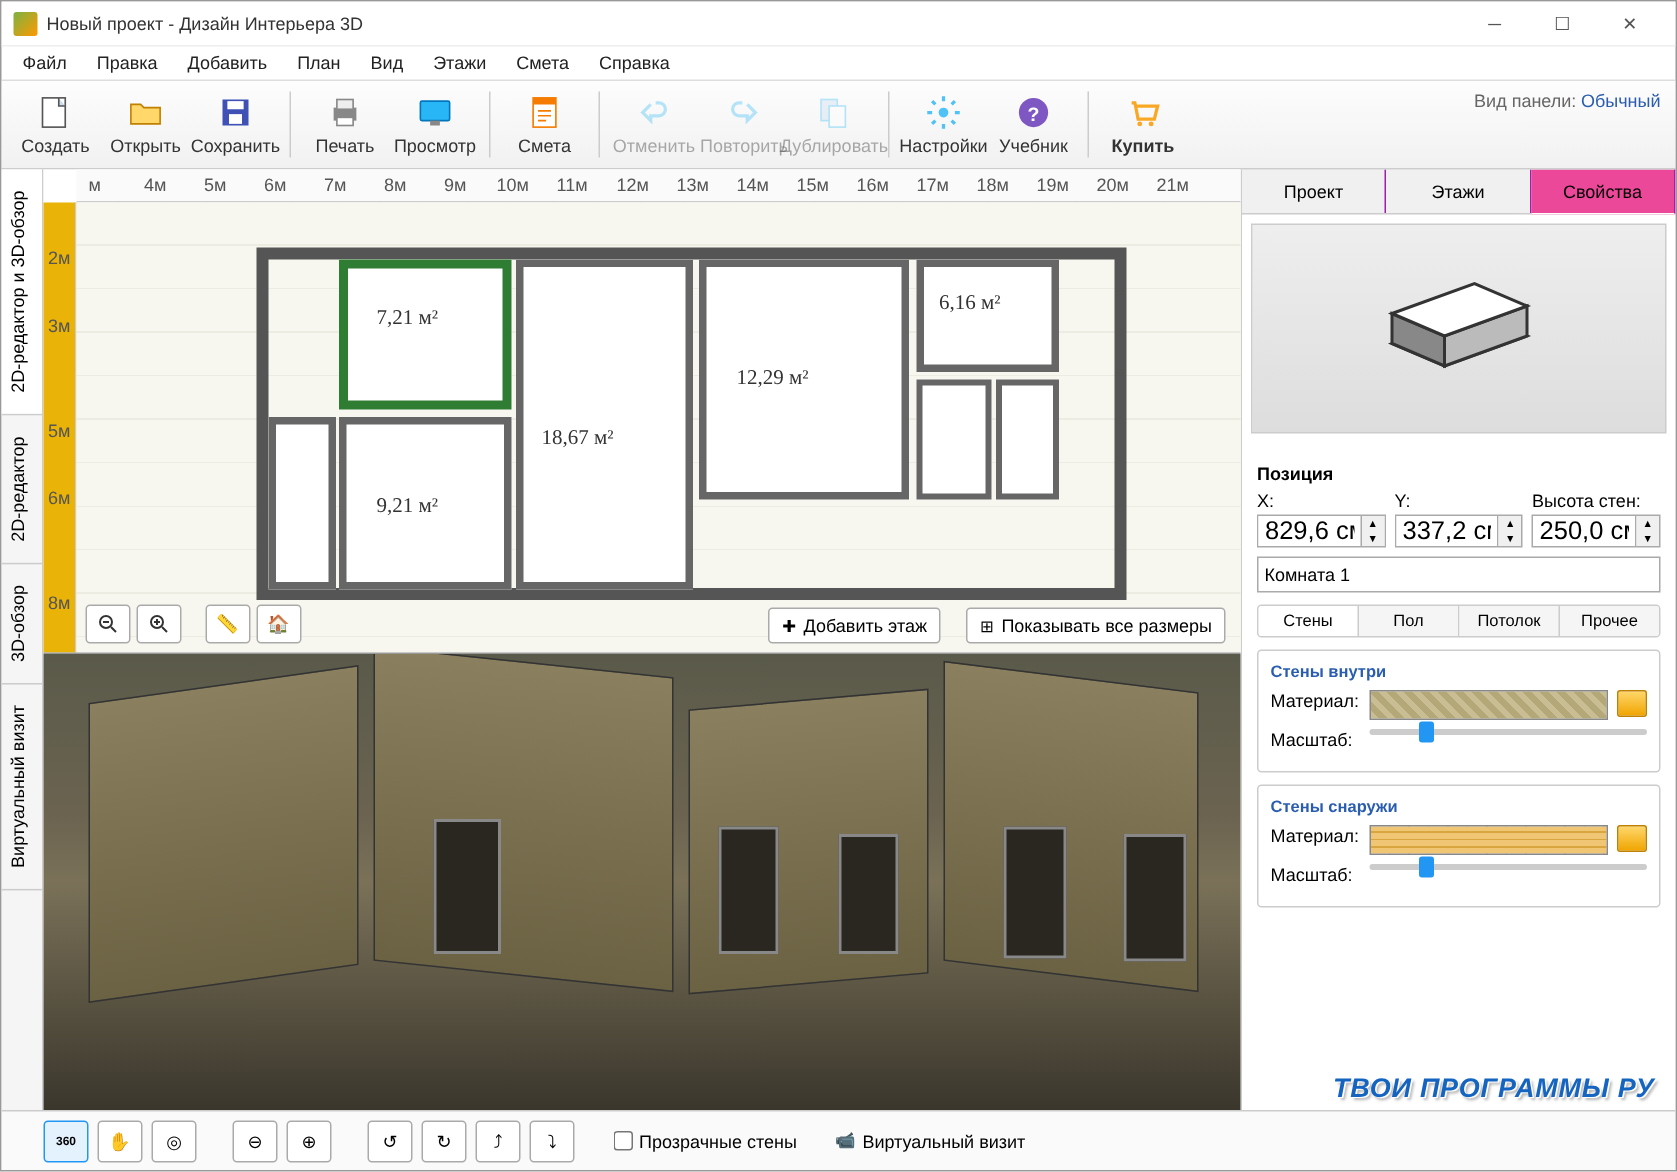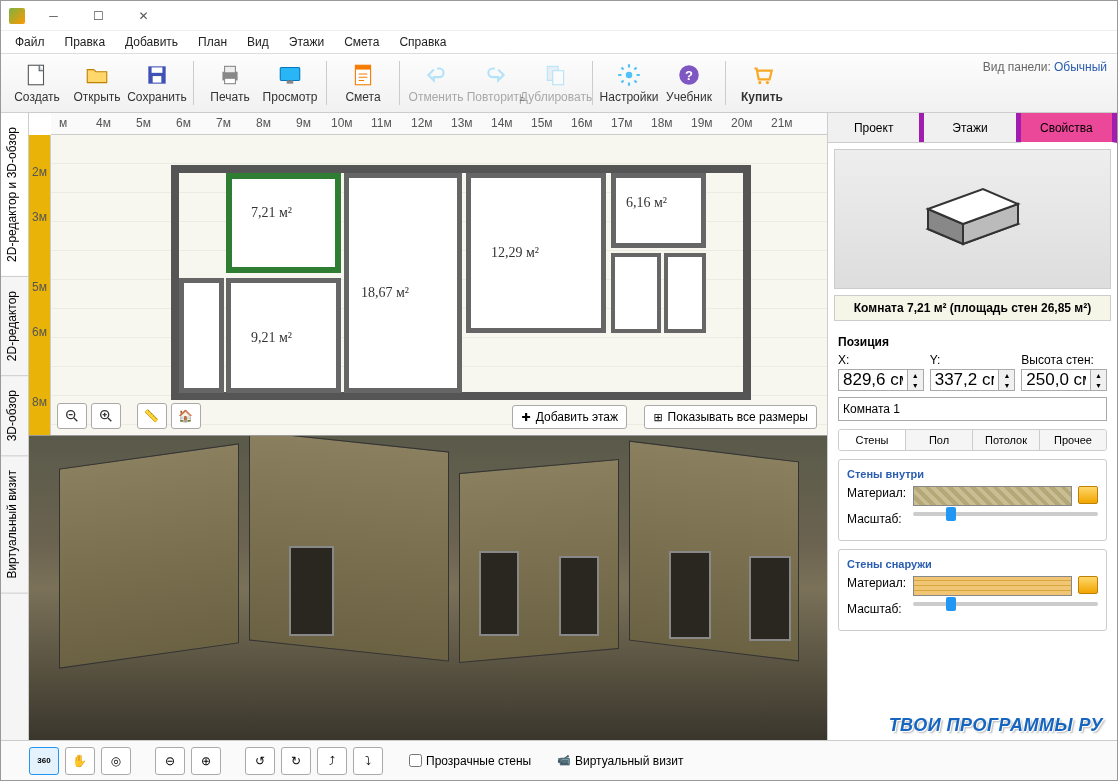--- a/index.html
+++ b/index.html
@@ -31,21 +31,21 @@
 .room{position:absolute;border:6px solid #666;background:#fff}
 .room.sel{border-color:#2e7d32}
 .room-label{position:absolute;font-size:14px;color:#333;font-family:Georgia,serif}
 .plan-toolbar{position:absolute;bottom:6px;left:6px;display:flex;gap:4px;z-index:5}
 .plan-toolbar .pb{width:30px;height:26px;background:#fff;border:1px solid #aaa;border-radius:3px;display:flex;align-items:center;justify-content:center}
 .plan-btn{position:absolute;bottom:6px;background:#fff;border:1px solid #aaa;border-radius:3px;padding:4px 8px;display:flex;align-items:center;gap:5px;font-size:11px}
 .view3d{flex:1;background:linear-gradient(180deg,#5a5a4a 0%,#6b6350 35%,#7a7158 50%,#3a362c 100%);position:relative;overflow:hidden;border-top:1px solid #999}
 .wall3d{position:absolute;background:linear-gradient(180deg,#8a7f5e,#6b6243);border:1px solid #333}
 .right{width:290px;border-left:1px solid #ccc;background:#fff;display:flex;flex-direction:column}
 .rtabs{height:30px;display:flex;border-bottom:1px solid #ccc}
-.rtab{flex:1;display:flex;align-items:center;justify-content:center;background:#f0f0f0;border-right:5px solid #a21caf;cursor:default}
+.rtab{flex:1;display:flex;align-items:center;justify-content:center;background:#f0f0f0;border-right:1px solid #a21caf;cursor:default}
 .rtab.active{background:#ec4899;border-bottom:1px solid #fff;margin-bottom:-1px}
 .preview{height:140px;background:linear-gradient(#eee,#ddd);display:flex;align-items:center;justify-content:center;margin:6px;border:1px solid #ccc;position:relative}
 .room-info{background:#f5f5e8;border:1px solid #ccc;margin:0 6px;padding:5px;text-align:center;font-size:11px}
 .props{padding:6px 10px}
 .props h4{font-size:12px;font-weight:bold;margin:8px 0 4px}
 .prow{display:flex;gap:6px;align-items:center;margin-bottom:6px}
 .pcol{flex:1;display:flex;flex-direction:column;gap:2px;font-size:11px}
 .spin{display:flex;border:1px solid #aaa;height:22px}
 .spin input{border:0;flex:1;padding:0 4px;font-size:17px;width:40px}
 .spin .ar{width:16px;display:flex;flex-direction:column;border-left:1px solid #aaa}
@@ -67,20 +67,21 @@
 .bbtn{width:30px;height:28px;border:1px solid #aaa;background:#fff;border-radius:3px;display:flex;align-items:center;justify-content:center}
 .bbtn.active{background:#e3f2fd;border-color:#2196f3}
 .bchk{display:flex;align-items:center;gap:4px;margin-left:20px;font-size:11px}
 .watermark{position:absolute;right:14px;bottom:44px;font-size:18px;font-weight:bold;color:#1565c0;font-style:italic;text-shadow:1px 1px 0 #fff,2px 2px 2px rgba(0,0,0,.3);letter-spacing:.5px}
 </style>
 </head>
 <body>
 
 <div class="titlebar">
   <div class="app-icon"></div>
+  <div class="title">Новый проект - Дизайн Интерьера 3D</div>
   <div class="winbtn">─</div>
   <div class="winbtn">☐</div>
   <div class="winbtn">✕</div>
 </div>
 
 <div class="menubar">
   <div class="m">Файл</div>
   <div class="m">Правка</div>
   <div class="m">Добавить</div>
   <div class="m">План</div>
@@ -279,21 +280,20 @@
       <div class="rtab active">Свойства</div>
     </div>
     <div class="preview">
       <svg width="130" height="90" viewBox="0 0 130 90">
           <path d="M20 55 L55 70 L110 50 L75 35 Z" fill="#e8e8e8" stroke="#333" stroke-width="2"></path>
           <path d="M20 55 L20 35 L55 50 L55 70 Z" fill="#888" stroke="#333" stroke-width="2"></path>
           <path d="M55 70 L55 50 L110 30 L110 50 Z" fill="#bbb" stroke="#333" stroke-width="2"></path>
           <path d="M20 35 L75 15 L110 30 L55 50 Z" fill="#fff" stroke="#333" stroke-width="2"></path>
         </svg>
     </div>
-    <div class="room-info"><b>Комната 7,21 м²  (площадь стен 26,85 м²)</b></div>
     <div class="props">
       <h4>Позиция</h4>
       <div class="prow">
         <div class="pcol">
             <span>X:</span>
             <div class="spin">
               <input value="829,6 см" style="">
               <div class="ar">
                 <div>▲</div>
                 <div>▼</div>

